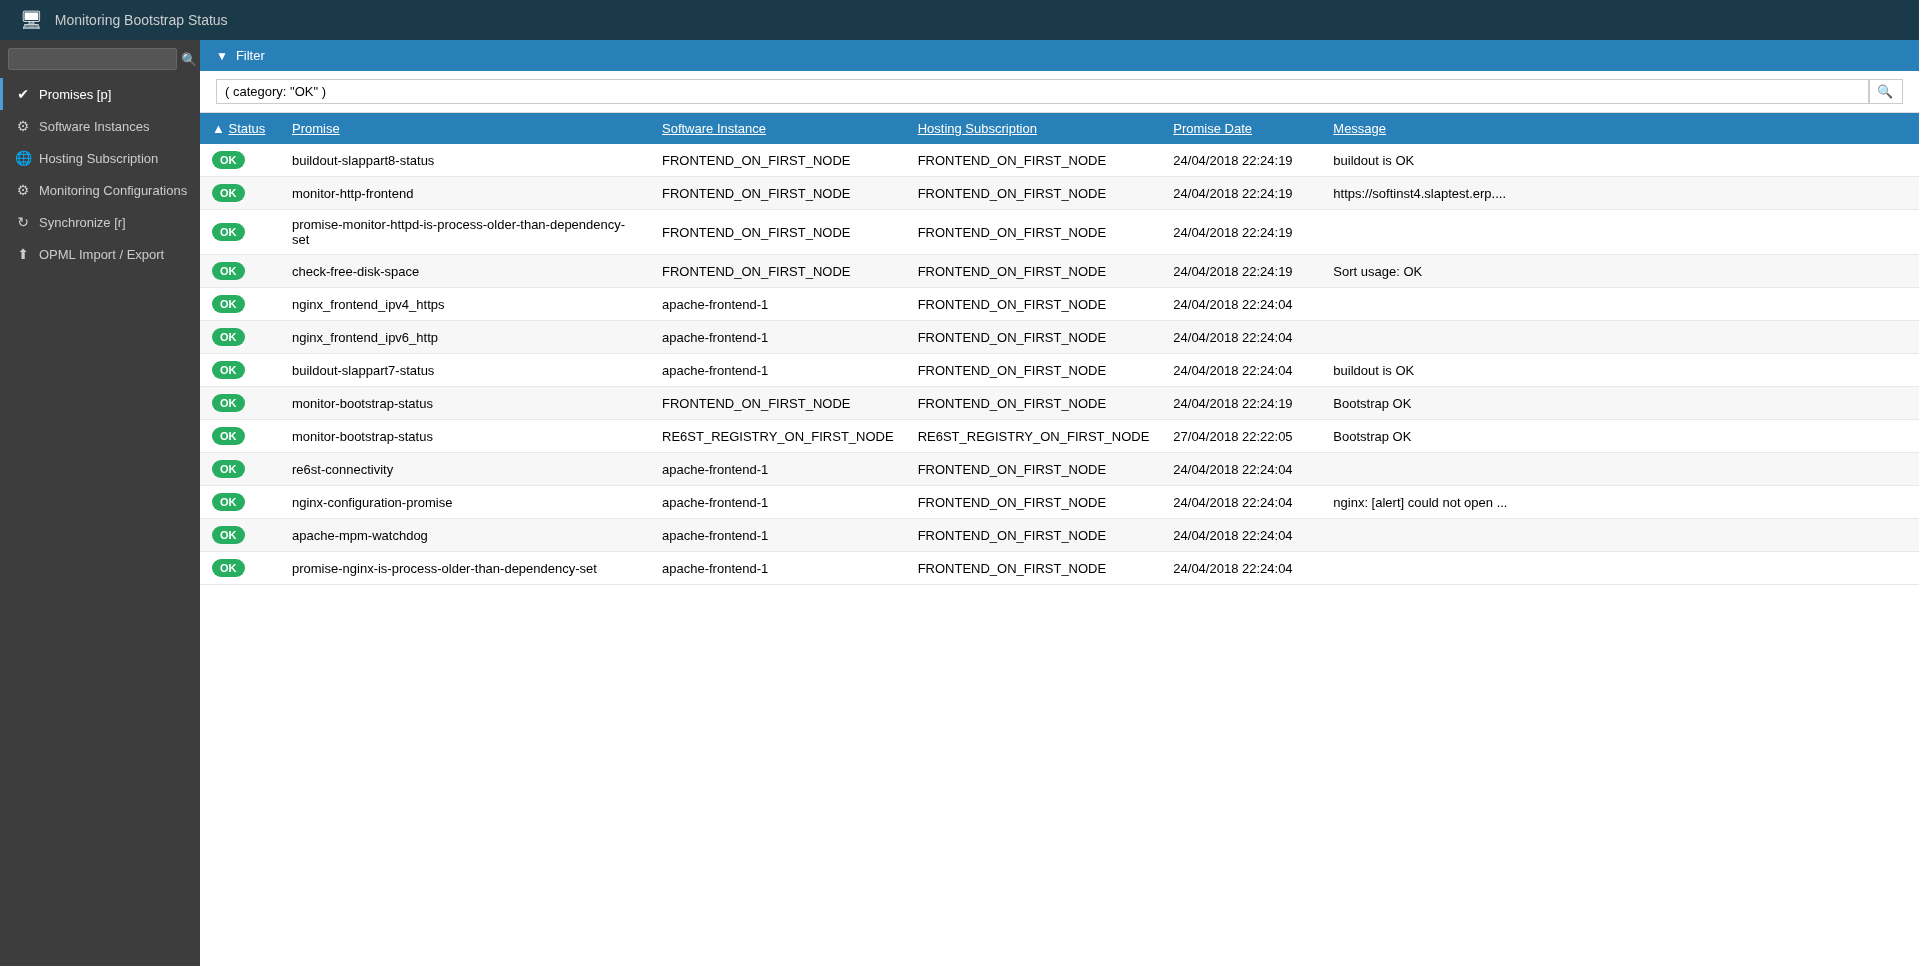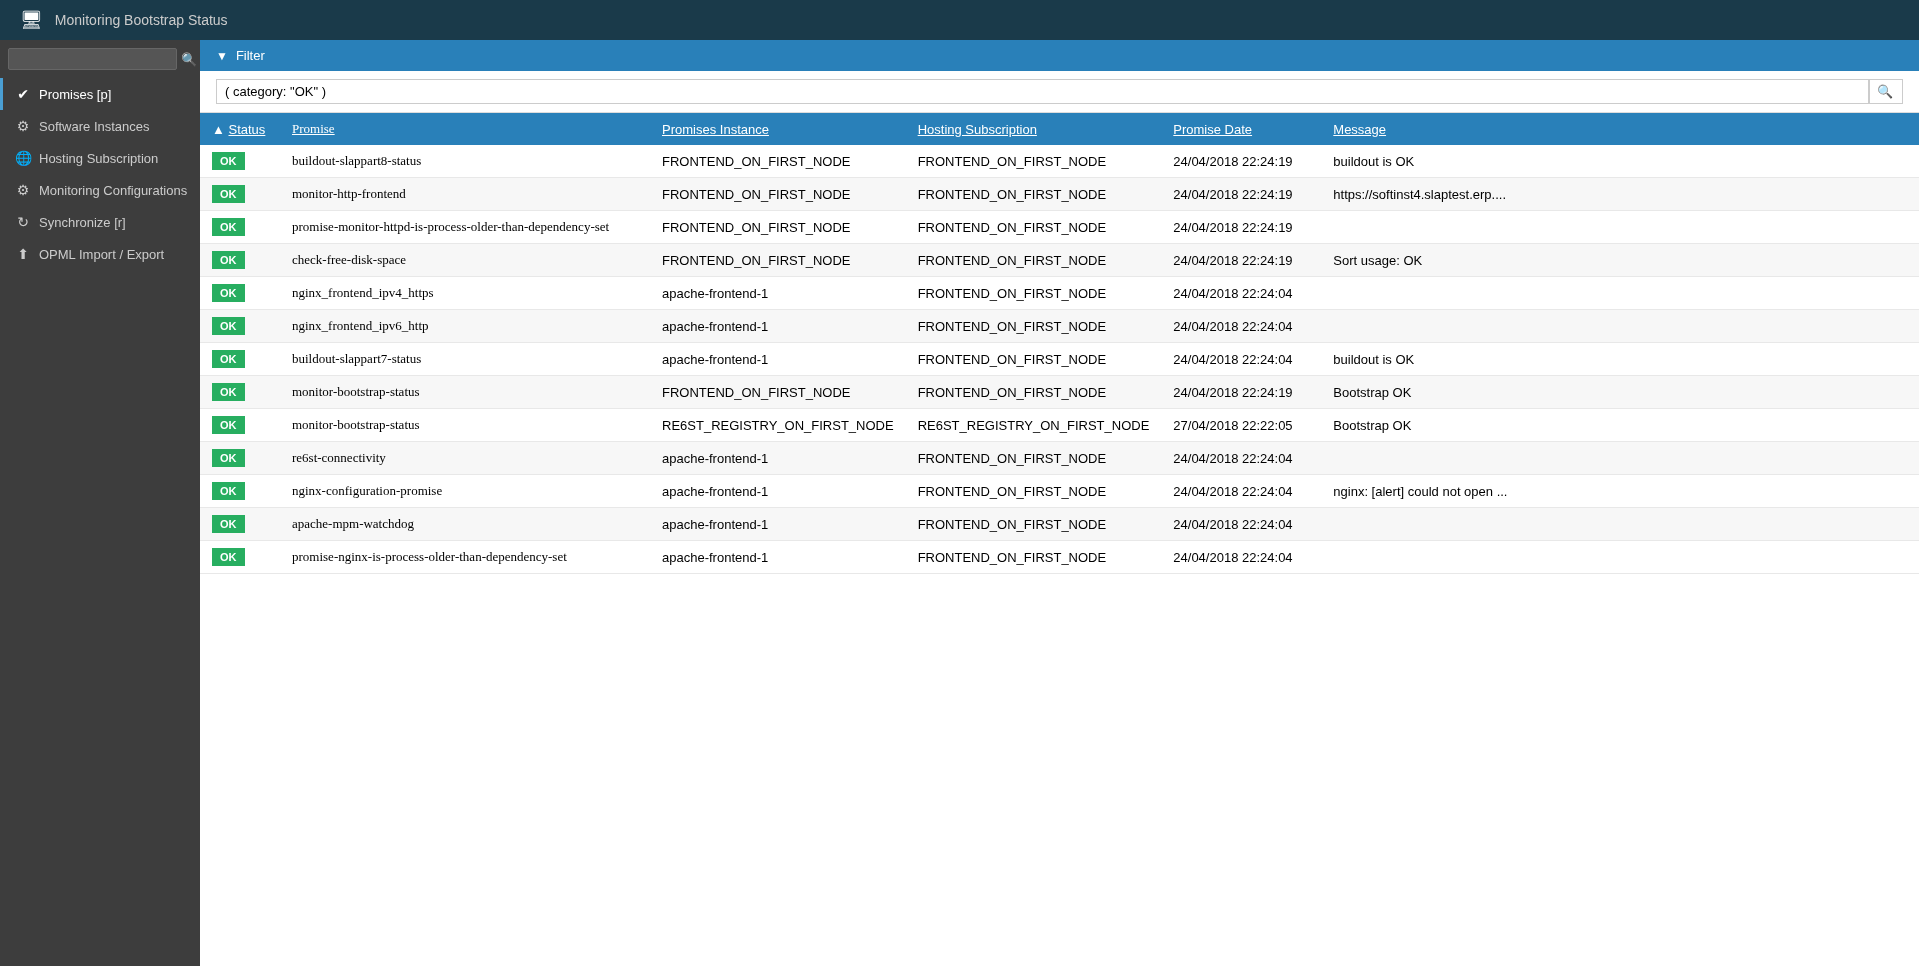--- a/index.html
+++ b/index.html
@@ -139,27 +139,27 @@
     tbody tr { border-bottom: 1px solid #e8e8e8; }
     tbody tr:nth-child(even) { background: #f7f7f7; }
     tbody td { padding: 7px 12px; vertical-align: middle; }
 
     .ok-badge {
       background: #27ae60;
       color: white;
       font-size: 11px;
       font-weight: bold;
       padding: 3px 8px;
-      border-radius: 0;
+      border-radius: 9px;
       display: inline-block;
     }
 
     
     .col-status { width: 80px; }
-    .col-promise { width: 370px; font-family: Liberation Serif, serif; }
+    .col-promise { width: 370px; }
     .col-software { width: 220px; }
     .col-hosting { width: 220px; }
     .col-date { width: 160px; }
     .col-message { }
   </style>
 </head>
 <body>
 
 <div class="top-header">
   <span style="margin-right:12px; font-size:18px;">🖥</span>
@@ -221,21 +221,21 @@
         <thead>
           <tr>
             <th class="col-status">
               <span>▲</span>
               <a href="#">Status</a>
             </th>
             <th class="col-promise">
               <a href="#">Promise</a>
             </th>
             <th class="col-software">
-              <a href="#">Promises Instance</a>
+              <a href="#">Software Instance</a>
             </th>
             <th class="col-hosting">
               <a href="#">Hosting Subscription</a>
             </th>
             <th class="col-date">
               <a href="#">Promise Date</a>
             </th>
             <th class="col-message">
               <a href="#">Message</a>
             </th>

